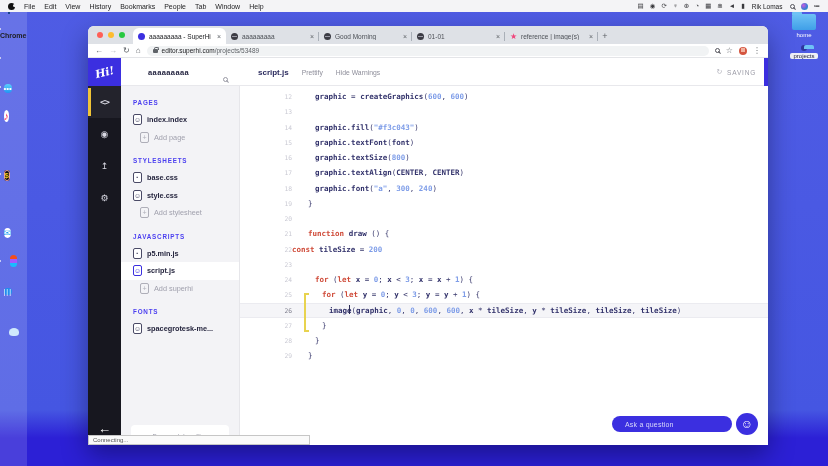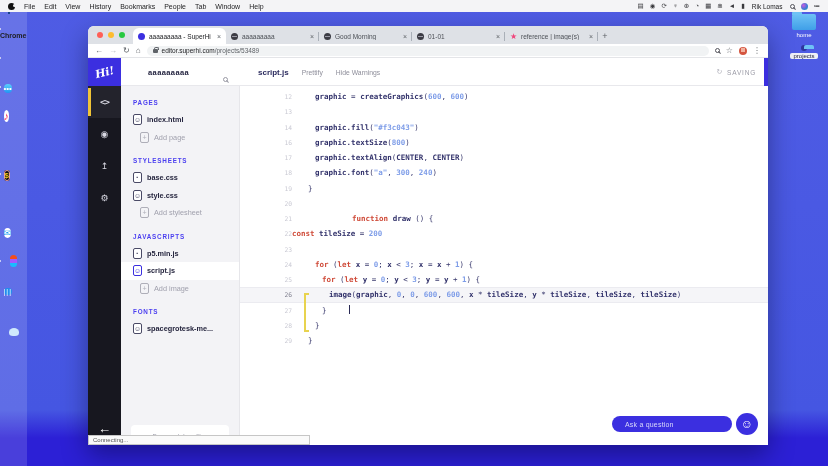--- a/index.html
+++ b/index.html
@@ -286,21 +286,21 @@
             <span>⚙</span>
           </div>
           <div class="rail-back">←</div>
         </div>
 
       <div class="sidebar" id="sidebar">
           <div class="sec">
             <div class="sec-title">PAGES</div>
             <div class="fitem">
               <span class="ficon smiley"></span>
-              <span>index.html</span>
+              <span>index.index</span>
             </div>
             <div class="fitem muted">
               <span class="ficon plus"></span>
               <span>Add page</span>
             </div>
           </div>
           <div class="sec">
             <div class="sec-title">STYLESHEETS</div>
             <div class="fitem">
               <span class="ficon lock"></span>
@@ -320,21 +320,21 @@
             <div class="fitem">
               <span class="ficon lock"></span>
               <span>p5.min.js</span>
             </div>
             <div class="fitem active">
               <span class="ficon smiley"></span>
               <span>script.js</span>
             </div>
             <div class="fitem muted">
               <span class="ficon plus"></span>
-              <span>Add image</span>
+              <span>Add superhi</span>
             </div>
           </div>
           <div class="sec">
             <div class="sec-title">FONTS</div>
             <div class="fitem">
               <span class="ficon smiley"></span>
               <span>spacegrotesk-me...</span>
             </div>
           </div>
           <div class="dropzone">Drag and drop files</div>
@@ -348,20 +348,24 @@
             </div>
             <div class="line">
               <span class="ln">13</span>
               <span class="code" style="padding-left: 16px;"></span>
             </div>
             <div class="line">
               <span class="ln">14</span>
               <span class="code" style="padding-left: 23px;"><span class="tok-i">graphic.fill</span><span class="tok-p">(</span><span class="tok-n">"#f3c043"</span><span class="tok-p">)</span></span>
             </div>
             <div class="line">
+              <span class="ln">15</span>
+              <span class="code" style="padding-left: 23px;"><span class="tok-i">graphic.textFont</span><span class="tok-p">(</span><span class="tok-i">font</span><span class="tok-p">)</span></span>
+            </div>
+            <div class="line">
               <span class="ln">16</span>
               <span class="code" style="padding-left: 23px;"><span class="tok-i">graphic.textSize</span><span class="tok-p">(</span><span class="tok-n">800</span><span class="tok-p">)</span></span>
             </div>
             <div class="line">
               <span class="ln">17</span>
               <span class="code" style="padding-left: 23px;"><span class="tok-i">graphic.textAlign</span><span class="tok-p">(</span><span class="tok-i">CENTER</span><span class="tok-p">, </span><span class="tok-i">CENTER</span><span class="tok-p">)</span></span>
             </div>
             <div class="line">
               <span class="ln">18</span>
               <span class="code" style="padding-left: 23px;"><span class="tok-i">graphic.font</span><span class="tok-p">(</span><span class="tok-n">"a"</span><span class="tok-p">, </span><span class="tok-n">300</span><span class="tok-p">, </span><span class="tok-n">240</span><span class="tok-p">)</span></span>
@@ -369,21 +373,21 @@
             <div class="line">
               <span class="ln">19</span>
               <span class="code" style="padding-left: 16px;"><span class="tok-p">}</span></span>
             </div>
             <div class="line">
               <span class="ln">20</span>
               <span class="code" style="padding-left: 16px;"></span>
             </div>
             <div class="line">
               <span class="ln">21</span>
-              <span class="code" style="padding-left: 16px; margin-left: 44px;"><span class="tok-k">function </span><span class="tok-i">draw</span><span class="tok-p"> () {</span></span>
+              <span class="code" style="padding-left: 16px;"><span class="tok-k">function </span><span class="tok-i">draw</span><span class="tok-p"> () {</span></span>
             </div>
             <div class="line">
               <span class="ln">22</span>
               <span class="code" style=""><span class="tok-k">const </span><span class="tok-i">tileSize</span><span class="tok-p"> = </span><span class="tok-n">200</span></span>
             </div>
             <div class="line">
               <span class="ln">23</span>
               <span class="code" style="padding-left: 16px;"></span>
             </div>
             <div class="line">

